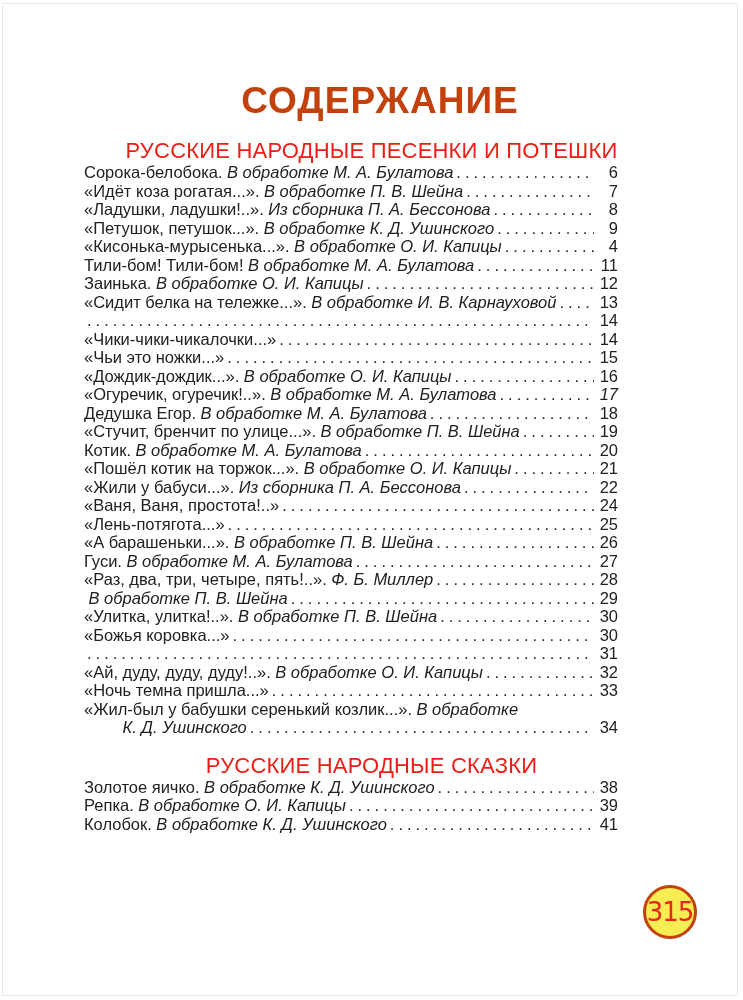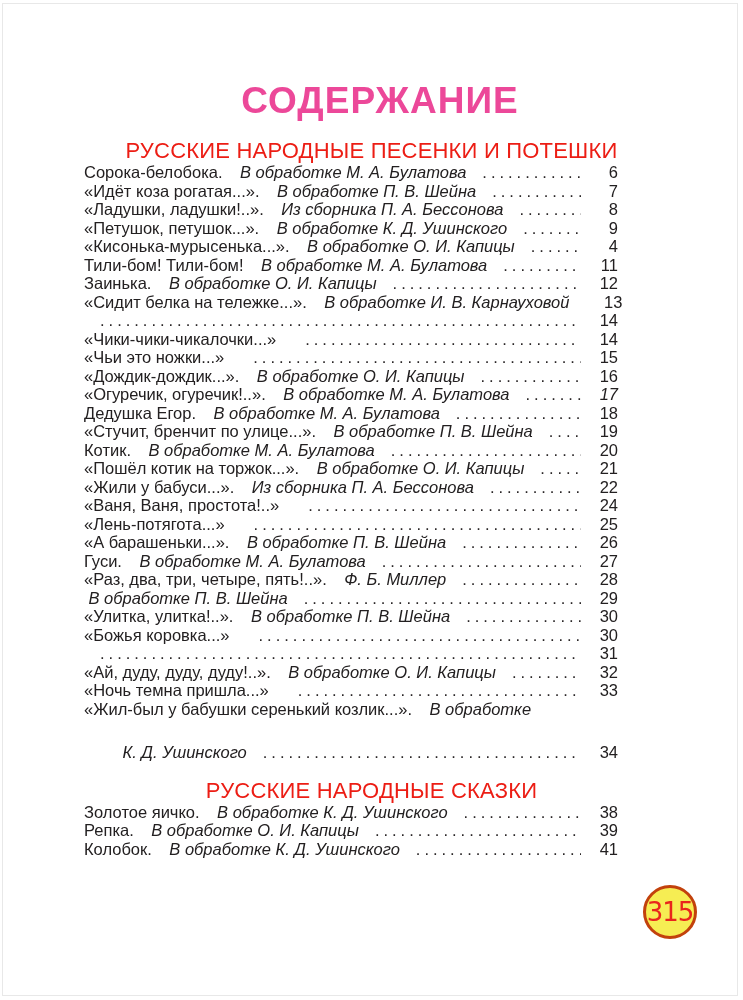--- a/index.html
+++ b/index.html
@@ -7,33 +7,33 @@
     width:743px;height:1000px;position:relative;background:#ffffff;
     font-family:"Liberation Sans",sans-serif;color:#232021;overflow:hidden;
   }
   .frame{
     position:absolute;left:2px;top:3px;right:5px;bottom:4px;
     border:1px solid rgba(0,0,0,0.09);pointer-events:none;
   }
   .page-title{
     margin:80px 0 0 17px;text-align:center;
     font-size:37px;line-height:42px;font-weight:bold;letter-spacing:1px;
-    color:#ec4899;
+    color:#c2410c;
   }
   .section-heading{
     margin:19px 0 2px 0;text-align:center;
     font-size:22px;line-height:20px;font-weight:normal;letter-spacing:0.2px;
     color:#ec1d14;
   }
   .entries{
     margin:0 125px 0 84px;
     font-size:16.5px;line-height:18.5px;
   }
-  .row{display:flex;align-items:center;height:18.5px;white-space:nowrap;gap:13px;}
-  .row.indent{padding-left:34px;margin-top:25px;}
+  .row{display:flex;align-items:center;height:18.5px;white-space:nowrap;}
+  .row.indent{padding-left:34px;}
   .t{font-style:normal;}
   .s{font-style:italic;}
   .t:empty{display:none;}
   .s:not(:empty){margin-left:0.27em;}
   .dots{
     flex:1;overflow:hidden;margin:0 2px 0 3px;
     letter-spacing:-0.3px;color:#2a2627;
   }
   .dots::after{
     content:". . . . . . . . . . . . . . . . . . . . . . . . . . . . . . . . . . . . . . . . . . . . . . . . . . . . . . . . . . . . . . . . . . . . . . . . . . . .";

